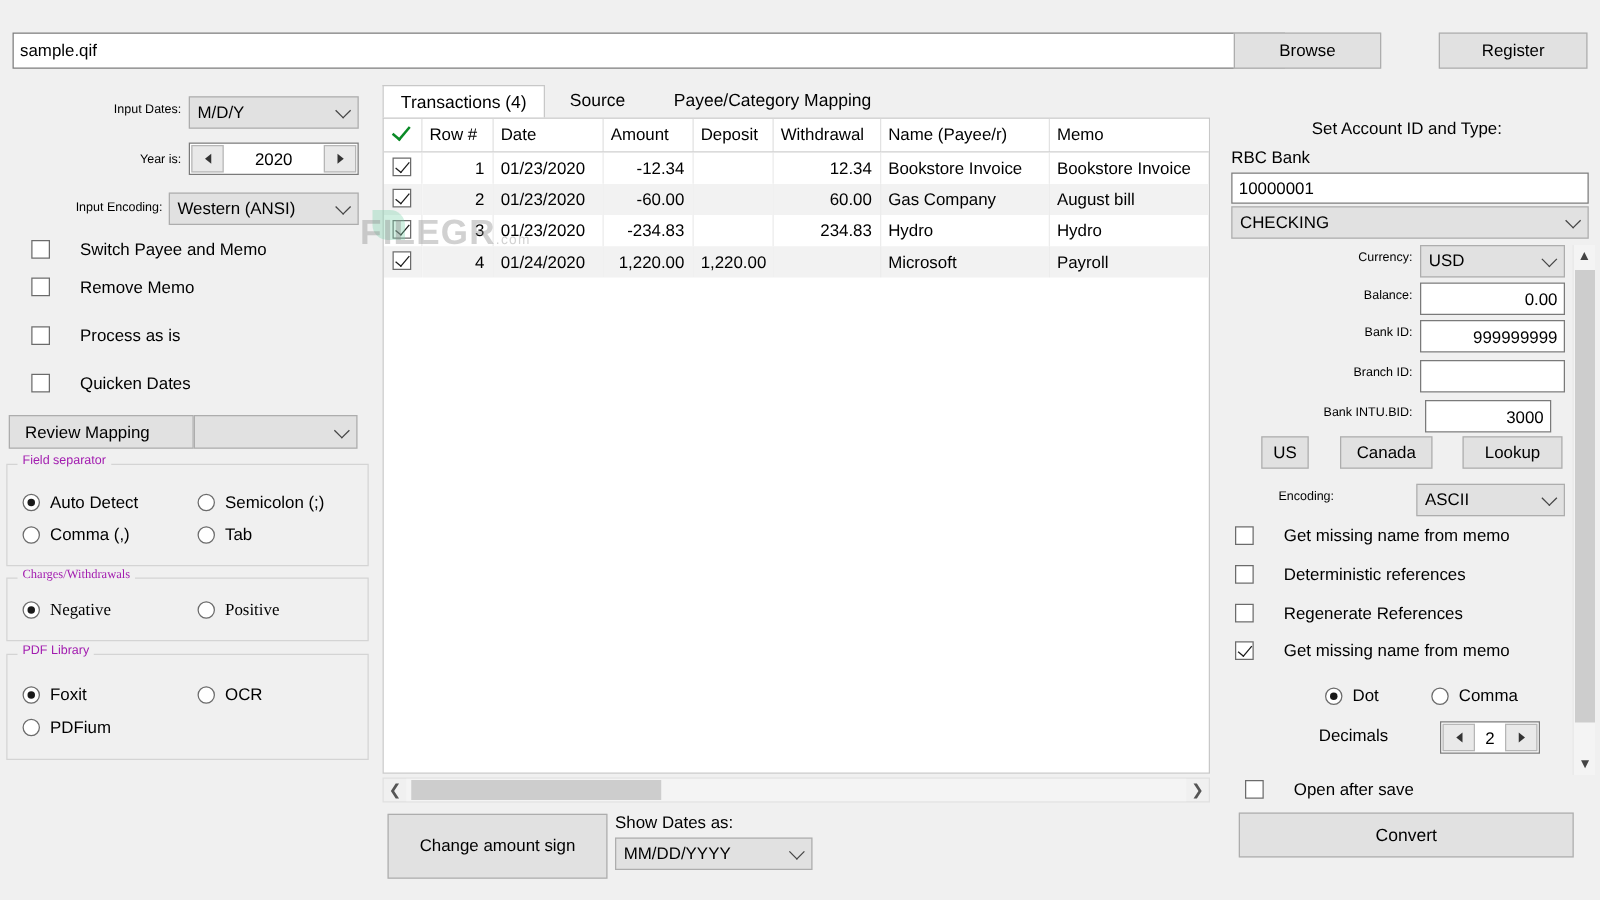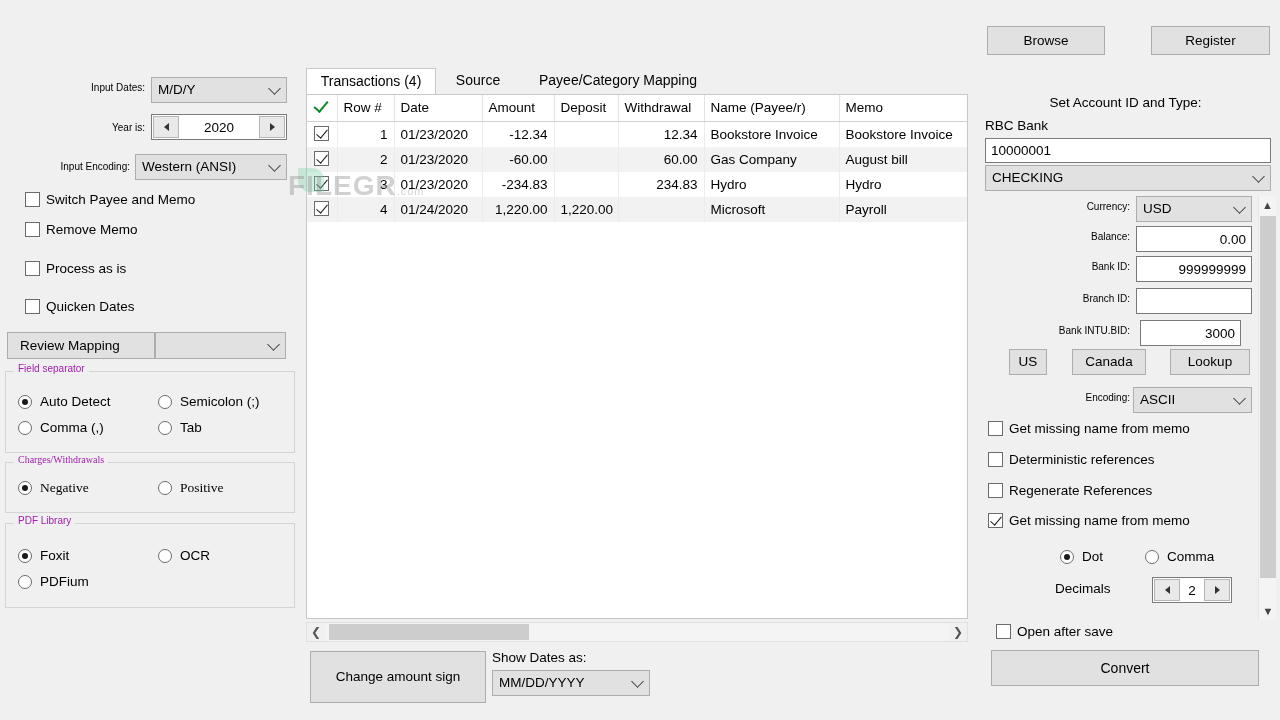--- a/index.html
+++ b/index.html
@@ -64,21 +64,21 @@
   .cb { position: relative; display: inline-block; width: 15px; height: 15px;
         border: 1px solid #6b6b6b; background: #fff; vertical-align: -2px; }
   .cb.on::after {
     content: "";
     position: absolute; left: 4px; top: 0px;
     width: 5px; height: 10px;
     border-right: 1.8px solid #1a1a1a;
     border-bottom: 1.8px solid #1a1a1a;
     transform: rotate(40deg);
   }
-  .cbrow { display: flex; align-items: center; gap: 6px; cursor: default; user-select: none; }
+  .cbrow { display: flex; align-items: center; gap: 24px; cursor: default; user-select: none; }
   .cbrow .lbl { font-size: 13.5px; }
   
   .rd { position: relative; display: inline-block; width: 14px; height: 14px;
         border: 1px solid #6b6b6b; border-radius: 50%; background: #fff; vertical-align: -2px; }
   .rd.on::after {
     content: ""; position: absolute; left: 3px; top: 3px;
     width: 6px; height: 6px; border-radius: 50%; background: #1a1a1a;
   }
   .rdrow { display: flex; align-items: center; gap: 8px; cursor: default; user-select: none; }
 
@@ -186,21 +186,21 @@
   #txt-bankid   { position: absolute; left: 1136px; top: 256px; width: 116px; text-align: right; }
   #lbl-branchid { position: absolute; left: 960px; top: 293px; width: 170px; }
   #txt-branchid { position: absolute; left: 1136px; top: 288px; width: 116px; text-align: right; }
   #lbl-intubid  { position: absolute; left: 950px; top: 325px; width: 180px; }
   #txt-intubid  { position: absolute; left: 1140px; top: 320px; width: 101px; text-align: right; }
 
   #btn-us     { position: absolute; left: 1009px; top: 349px; width: 38px; height: 26px; line-height: 24px; }
   #btn-canada { position: absolute; left: 1072px; top: 349px; width: 74px; height: 26px; line-height: 24px; }
   #btn-lookup { position: absolute; left: 1170px; top: 349px; width: 80px; height: 26px; line-height: 24px; }
 
-  #lbl-encoding { position: absolute; left: 960px; top: 392px; width: 170px; }
+  #lbl-encoding { position: absolute; left: 960px; top: 392px; width: 170px; text-align: center; }
   #cmb-encoding { position: absolute; left: 1133px; top: 387px; width: 119px; }
 
   #cb-r1 { position: absolute; left: 988px; top: 421px; }
   #cb-r2 { position: absolute; left: 988px; top: 452px; }
   #cb-r3 { position: absolute; left: 988px; top: 483px; }
   #cb-r4 { position: absolute; left: 988px; top: 513px; }
 
   #rd-dot   { position: absolute; left: 1060px; top: 549px; }
   #rd-comma { position: absolute; left: 1145px; top: 549px; }
   #lbl-decimals { position: absolute; left: 1055px; top: 581px; }
@@ -221,20 +221,21 @@
   #wm1 { left: 288px; top: 170px; color: rgba(140,140,140,0.40); }
   #wm1 .dotcom { font-size: 11px; font-weight: normal; }
   #wm-leaf { position: absolute; left: 298px; top: 168px; width: 26px; height: 24px;
              background: rgba(120,210,170,0.35); border-radius: 0 12px 0 12px; pointer-events:none; }
 </style>
 </head>
 <body>
 
 <div id="app">
 
+  <input id="pathbox" class="txtbox" type="text" value="sample.qif" style="">
   <div id="browse-btn" class="btn">Browse</div>
   <div id="register-btn" class="btn">Register</div>
 
   <div id="lbl-input-dates" class="lblR">Input Dates:</div>
   <div id="cmb-input-dates" class="combo">
     <span>M/D/Y</span>
     <span class="chev"></span>
   </div>
 
   <div id="lbl-year" class="lblR">Year is:</div>

